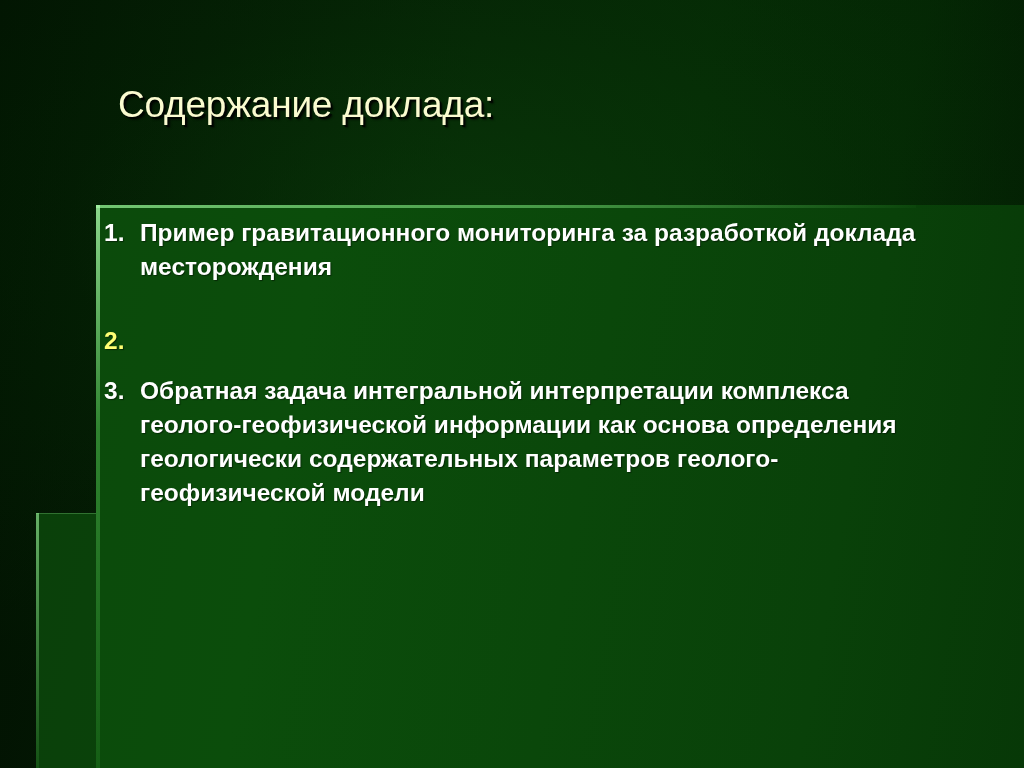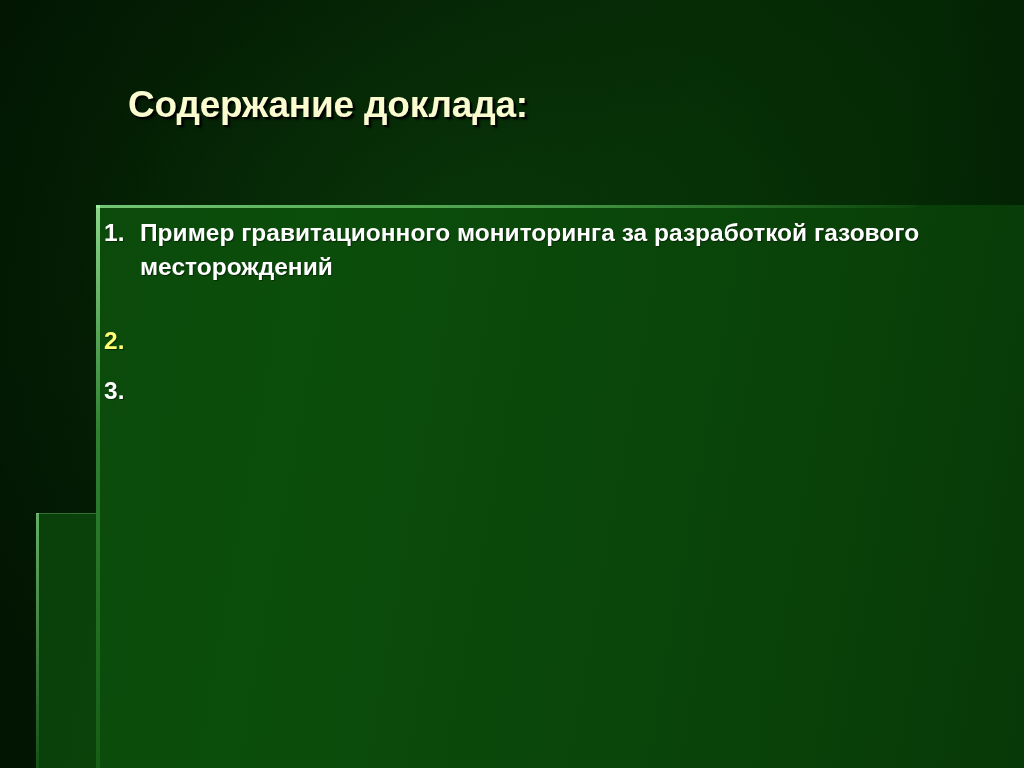--- a/index.html
+++ b/index.html
@@ -88,24 +88,24 @@
     height: 563px;
     background: linear-gradient(to bottom,
       rgba(170,250,170,0.80) 0%,
       rgba(90,200,90,0.45) 40%,
       rgba(50,150,50,0.25) 100%);
   }
 
   
   #title {
     position: absolute;
-    left: 128px;
+    left: 118px;
     top: 84px;
     font-size: 37px;
-    font-weight: bold;
+    font-weight: normal;
     letter-spacing: -0.2px;
     color: #fbfbd0;
     text-shadow:
       2px 2px 0 rgba(0,0,0,0.75),
       3px 3px 2px rgba(0,0,0,0.55);
     white-space: nowrap;
     text-align: center;
   }
 
   
@@ -168,26 +168,27 @@
   <div id="panel-main"></div>
   <div id="panel-main-top-edge"></div>
   <div id="panel-main-left-edge"></div>
 
   <div id="title">Содержание доклада:</div>
 
   <ul id="content-list">
 
     <li class="list-item tone-white" id="item-1">
       <span class="item-number">1.</span>
-      <span class="item-text">Пример гравитационного мониторинга за разработкой газового месторождений</span>
+      <span class="item-text">Пример гравитационного мониторинга за разработкой доклада месторождения</span>
     </li>
 
     <li class="list-item tone-yellow" id="item-2">
       <span class="item-number">2.</span>
     </li>
 
     <li class="list-item tone-white" id="item-3">
       <span class="item-number">3.</span>
+      <span class="item-text">Обратная задача интегральной интерпретации комплекса геолого-геофизической информации как основа определения геологически содержательных параметров геолого-геофизической модели</span>
     </li>
 
   </ul>
 
 </div>
 
 </body></html>

